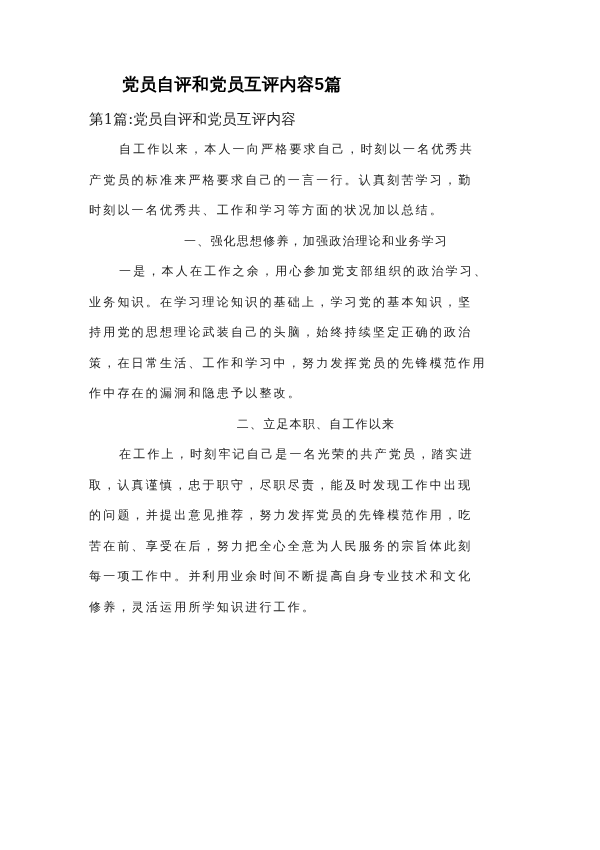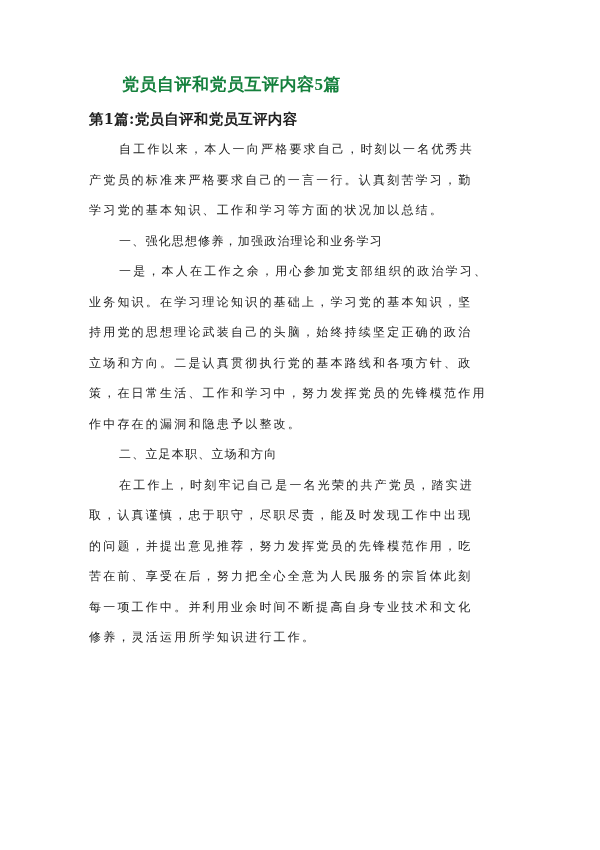--- a/index.html
+++ b/index.html
@@ -1,43 +1,42 @@
 <!DOCTYPE html>
 <html><head>
   <meta charset="utf-8">
   <style>
     html, body { margin: 0; padding: 0; background: #ffffff; }
     body { width: 600px; height: 850px; overflow: hidden; position: relative;
       font-family: "DejaVu Serif", "Liberation Serif", serif; color: #222; }
     .page { position: absolute; left: 89px; top: 68px; width: 424px; }
-    .title { font-family: Liberation Serif, serif; font-weight: bold;
-      font-size: 17px; color: #15803d; margin: 0 0 0 33px; height: 34px; line-height: 34px; letter-spacing: 0.5px; }
-    .subtitle { font-size: 14.5px; height: 30px; line-height: 30px; margin-top: 2px; letter-spacing: 0.3px; white-space: nowrap; font-weight: bold; }
+    .title { font-family: Liberation Sans, sans-serif; font-weight: bold;
+      font-size: 17px; color: #000000; margin: 0 0 0 33px; height: 34px; line-height: 34px; letter-spacing: 0.5px; }
+    .subtitle { font-size: 14.5px; height: 30px; line-height: 30px; margin-top: 2px; letter-spacing: 0.3px; white-space: nowrap; }
     .line { font-size: 12px; height: 30.5px; line-height: 30.5px; white-space: nowrap; letter-spacing: 2.2px; }
     .indent { padding-left: 30px; }
-    .heading { letter-spacing: 1.2px; }
+    .heading { letter-spacing: 1.2px; text-align: center; }
   </style>
 </head>
 <body>
 
 <div class="page">
   <div class="title">党员自评和党员互评内容5篇</div>
   <div class="subtitle">第1篇:党员自评和党员互评内容</div>
   <div id="body-lines">
       <div class="line indent">自工作以来，本人一向严格要求自己，时刻以一名优秀共</div>
       <div class="line">产党员的标准来严格要求自己的一言一行。认真刻苦学习，勤</div>
-      <div class="line">学习党的基本知识、工作和学习等方面的状况加以总结。</div>
+      <div class="line">时刻以一名优秀共、工作和学习等方面的状况加以总结。</div>
       <div class="line indent heading">一、强化思想修养，加强政治理论和业务学习</div>
       <div class="line indent">一是，本人在工作之余，用心参加党支部组织的政治学习、</div>
       <div class="line">业务知识。在学习理论知识的基础上，学习党的基本知识，坚</div>
       <div class="line">持用党的思想理论武装自己的头脑，始终持续坚定正确的政治</div>
-      <div class="line">立场和方向。二是认真贯彻执行党的基本路线和各项方针、政</div>
       <div class="line">策，在日常生活、工作和学习中，努力发挥党员的先锋模范作用</div>
       <div class="line">作中存在的漏洞和隐患予以整改。</div>
-      <div class="line indent heading">二、立足本职、立场和方向</div>
+      <div class="line indent heading">二、立足本职、自工作以来</div>
       <div class="line indent">在工作上，时刻牢记自己是一名光荣的共产党员，踏实进</div>
       <div class="line">取，认真谨慎，忠于职守，尽职尽责，能及时发现工作中出现</div>
       <div class="line">的问题，并提出意见推荐，努力发挥党员的先锋模范作用，吃</div>
       <div class="line">苦在前、享受在后，努力把全心全意为人民服务的宗旨体此刻</div>
       <div class="line">每一项工作中。并利用业余时间不断提高自身专业技术和文化</div>
       <div class="line">修养，灵活运用所学知识进行工作。</div>
     </div>
 </div>
 
 </body></html>

